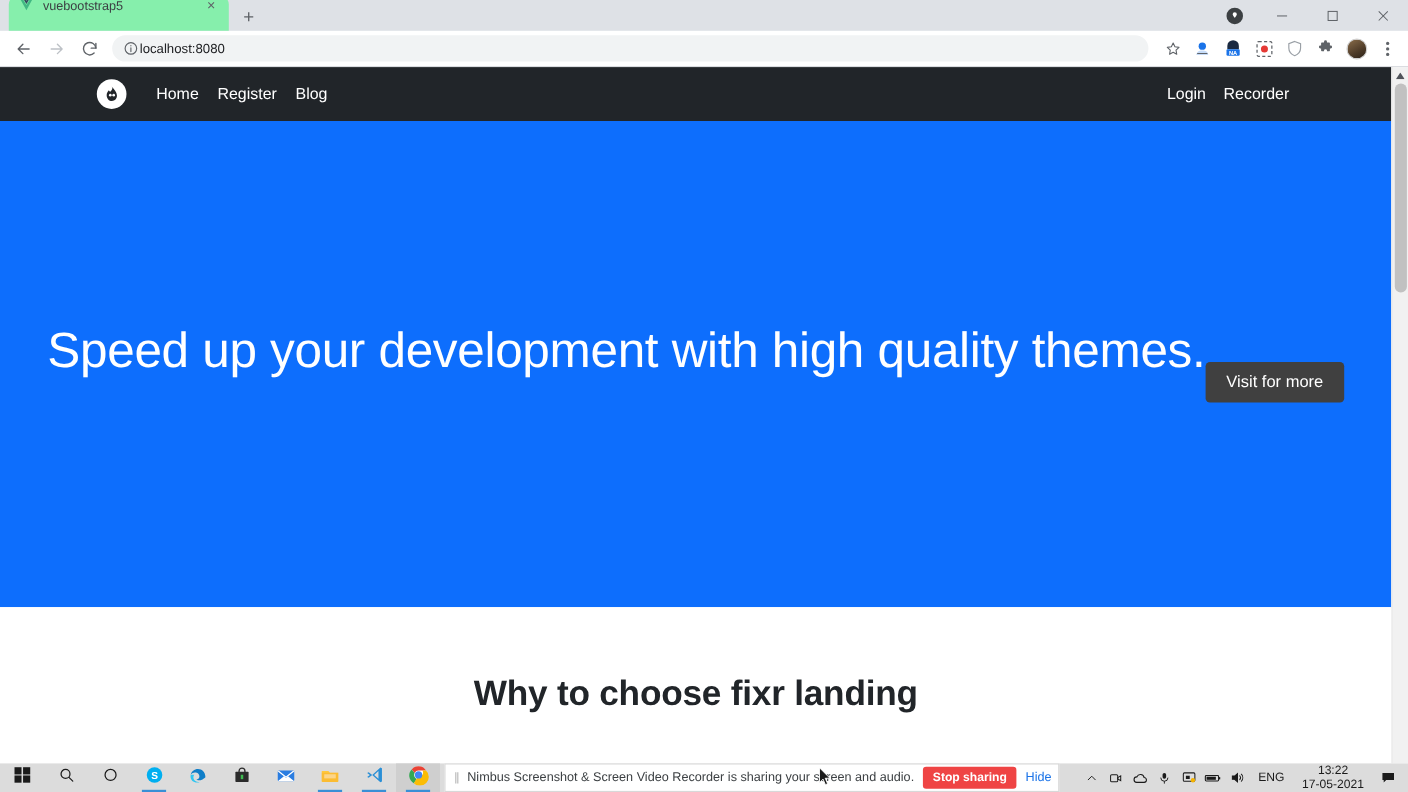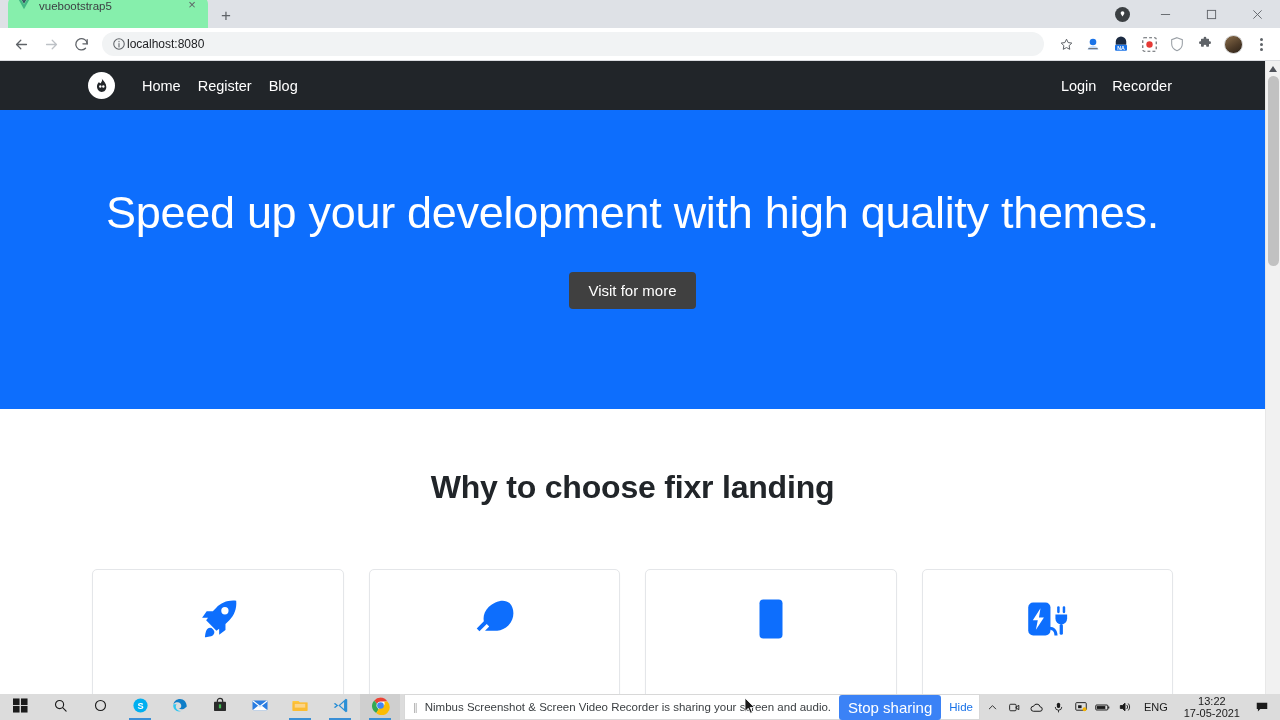--- a/index.html
+++ b/index.html
@@ -101,22 +101,22 @@
   .brand {
     width: 27px; height: 27px; border-radius: 50%; background: #fff;
     display: flex; align-items: center; justify-content: center; flex: 0 0 auto;
   }
   .nav-links { display: flex; align-items: center; gap: 17px; margin-left: 27px; }
   .nav-link { color: #fff; font-size: 14.5px; }
   .nav-right { margin-left: auto; display: flex; align-items: center; gap: 16px; padding-right: 93px; }
 
   
   .hero {
-    height: 299px; background: #0d6efd;
-    display: flex; flex-direction: column; align-items: center; justify-content: center;
+    height: 442px; background: #0d6efd;
+    display: flex; align-items: center; justify-content: center;
   }
   .hero-title {
     color: #fff; font-size: 45px; font-weight: 400; letter-spacing: -0.3px;
     text-align: center; margin-top: -24px;
   }
   .hero-btn {
     margin-top: 33px; background: #404040; color: #fff;
     font-size: 15px; padding: 10px 19px; border: none; border-radius: 4px;
   }
 
@@ -163,21 +163,21 @@
   .tb-underline { position: absolute; bottom: 0; left: 9px; width: 22px; height: 2px; background: #3a8fd6; }
 
   .share-bar {
     margin-left: 4px; height: 26px; flex: 0 0 auto;
     background: #fff; border: 1px solid #d8d8d8;
     display: flex; align-items: center; padding: 0 6px 0 8px; gap: 8px;
   }
   .share-grip { color: #b0b0b0; font-size: 11px; letter-spacing: -1px; }
   .share-text { font-size: 11.5px; color: #3c4043; }
   .stop-sharing {
-    background: #3b82f6; color: #fff; font-size: 15px; font-weight: normal;
+    background: #ef4444; color: #fff; font-size: 11px; font-weight: bold;
     border: none; border-radius: 3px; padding: 4px 9px;
   }
   .hide-btn { color: #1a73e8; font-size: 11.5px; }
 
   .tray { margin-left: auto; display: flex; align-items: center; height: 42px; padding-right: 4px; }
   .tray-icon { width: 22px; height: 26px; display: flex; align-items: center; justify-content: center; color: #1b1b1b; }
   .tray-lang { font-size: 11px; color: #1b1b1b; padding: 0 8px; }
   .tray-clock {
     font-size: 11px; color: #1b1b1b; line-height: 12px; text-align: center;
     padding: 0 8px;

